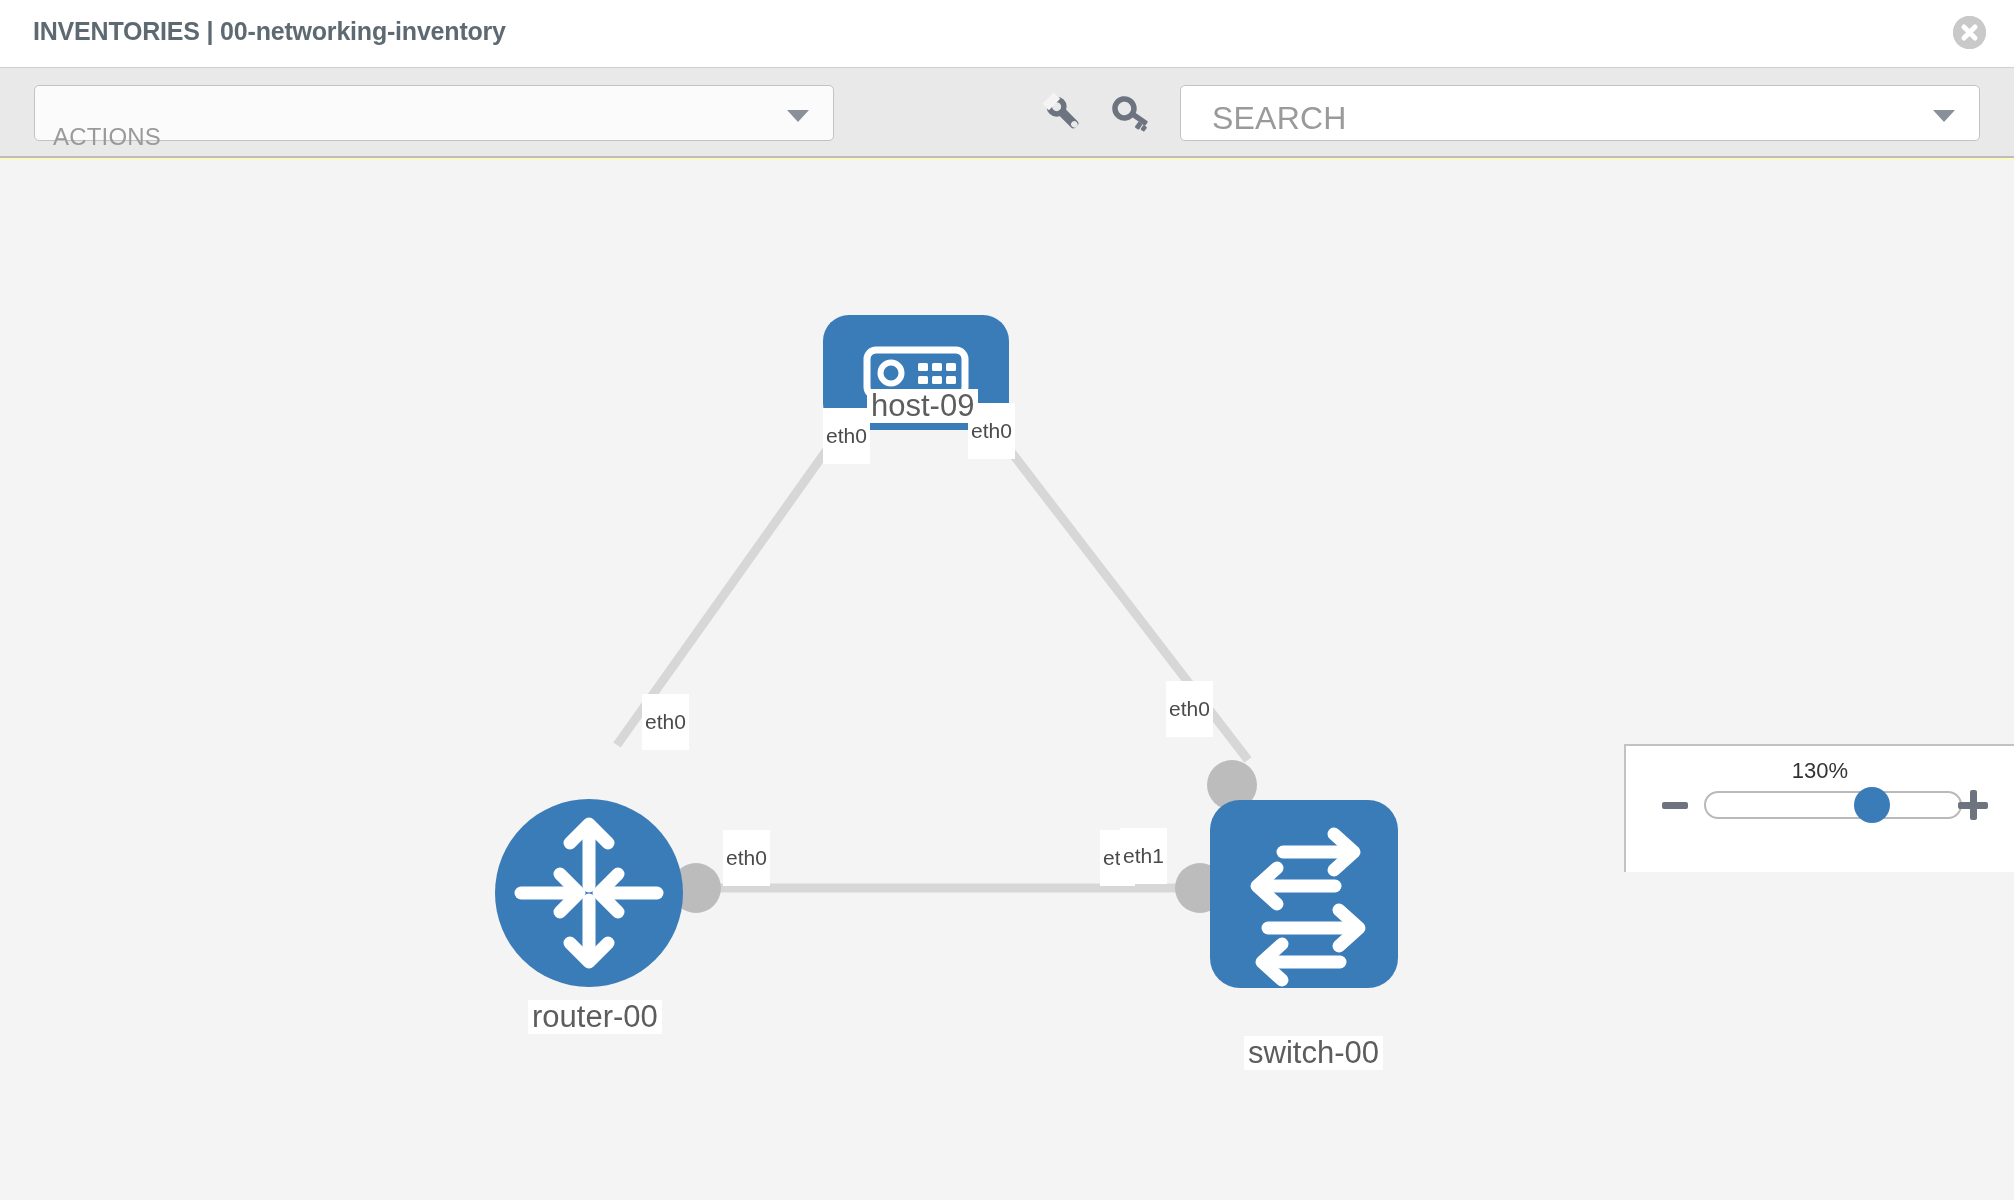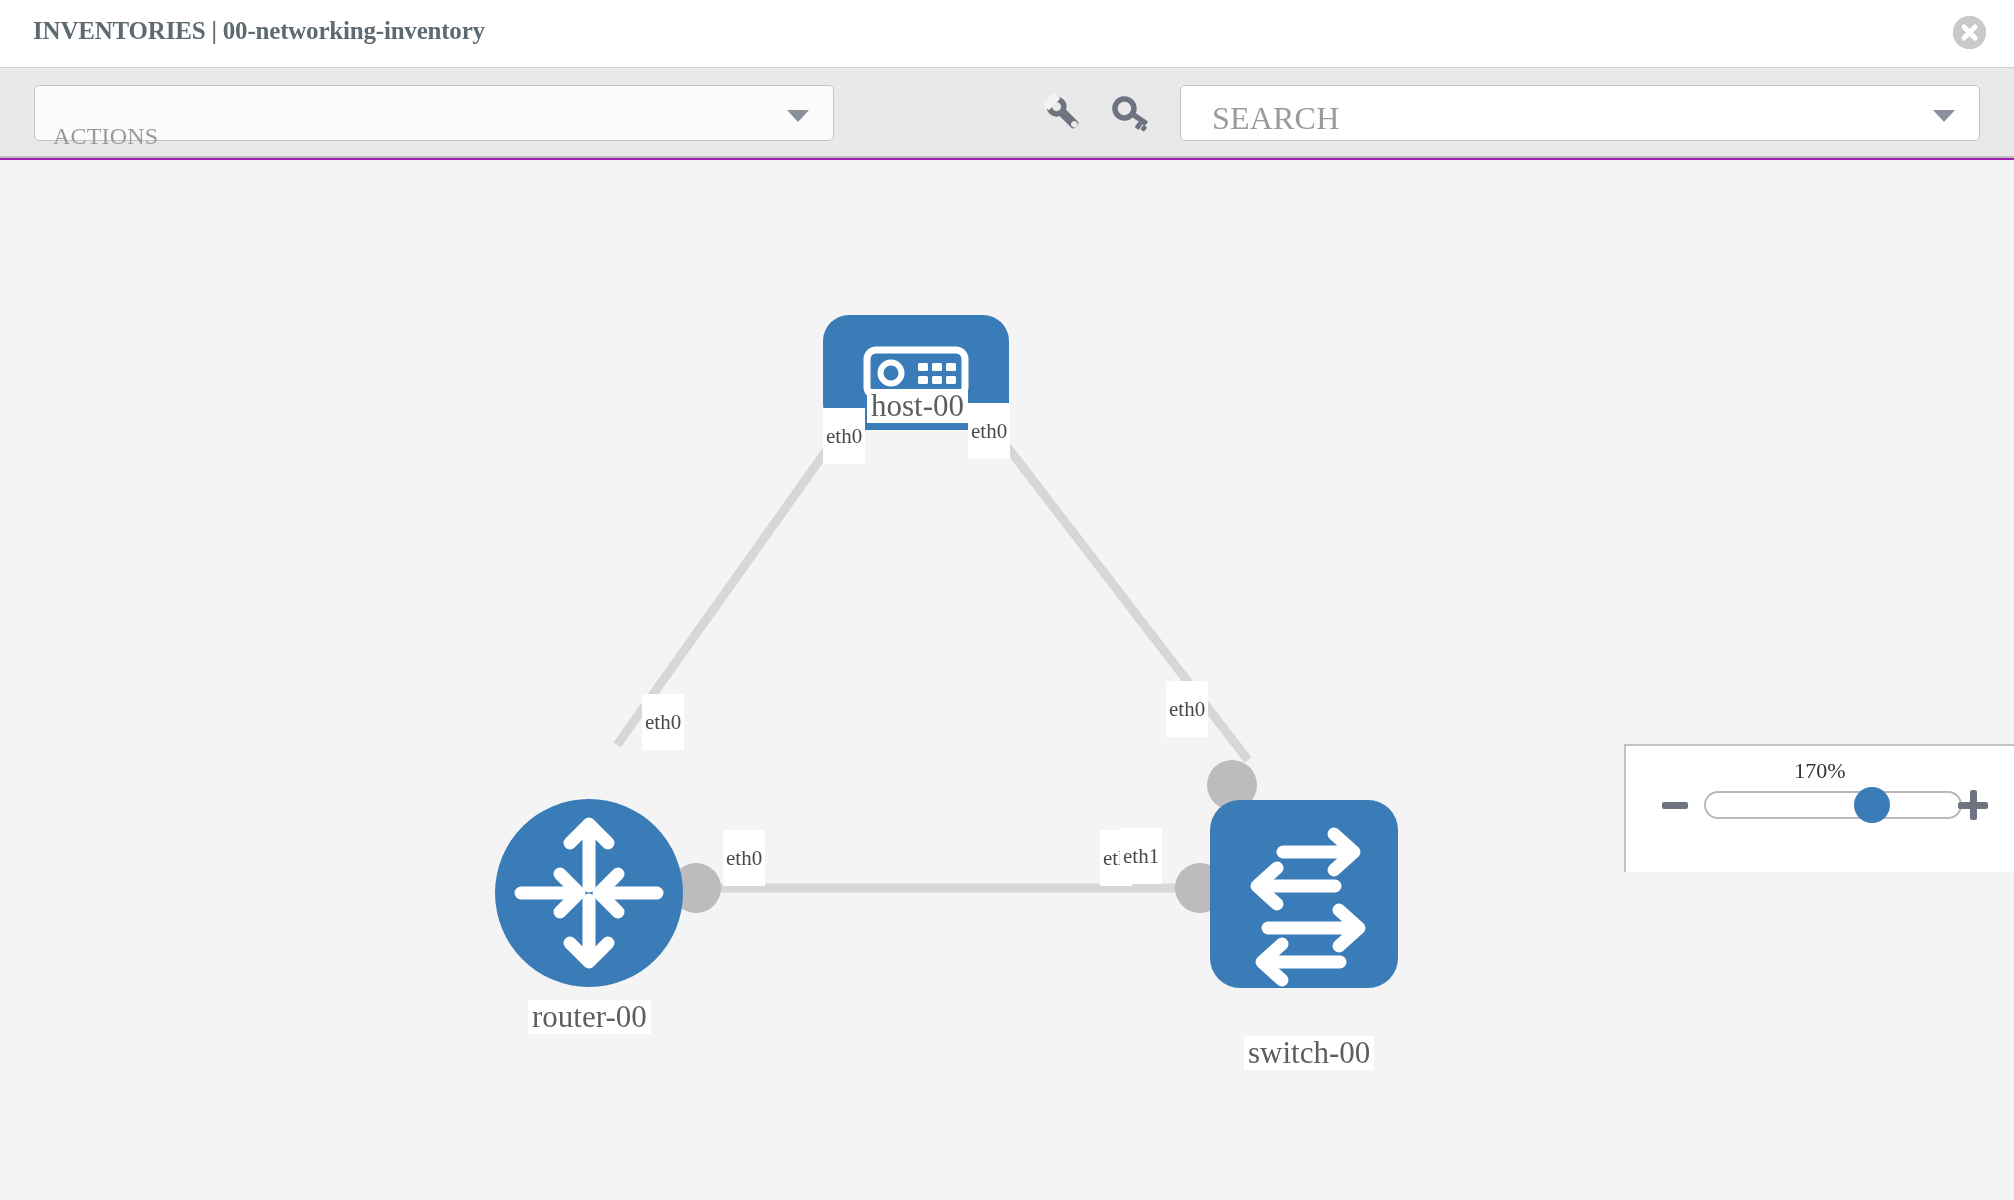--- a/index.html
+++ b/index.html
@@ -2,21 +2,21 @@
 <html><head>
 <meta charset="utf-8">
 <style>
   * { box-sizing: border-box; margin: 0; padding: 0; }
   html, body {
     width: 2014px; height: 1200px;
     background: #f4f4f4;
     font-family: "Liberation Sans", sans-serif;
     overflow: hidden;
   }
-  #app { position: relative; width: 2014px; height: 872px; background: #a21caf; font-family: Liberation Serif, serif; }
+  #app { position: relative; width: 2014px; height: 872px; background: #fef9c3; }
 
   
   .header {
     position: absolute; left: 0; top: 0; width: 2014px; height: 68px;
     background: #ffffff;
     border-bottom: 1px solid #cfcfcf;
   }
   .header-title {
     position: absolute; left: 33px; top: 17px;
     font-size: 25px; font-weight: bold; color: #5e6a71;
@@ -253,36 +253,36 @@
 
           <line x1="1340" y1="802" x2="1263" y2="802"></line>
           <polyline points="1282,784 1262,802 1282,820"></polyline>
         </g>
       </g>
     </svg>
 
     <span class="iface-label" style="left:823px; top:248px;">eth0</span>
     <span class="iface-label" style="left:968px; top:243px;">eth0</span>
 
-    <span class="node-label" style="left:867px; top:229px;">host-00</span>
+    <span class="node-label" style="left:867px; top:229px;">host-09</span>
 
     <span class="iface-label" style="left:642px; top:534px;">eth0</span>
     <span class="iface-label" style="left:1166px; top:521px;">eth0</span>
 
     <span class="iface-label" style="left:723px; top:670px;">eth0</span>
 
     <span class="iface-label" style="left:1100px; top:670px;">eth</span>
     <span class="iface-label" style="left:1120px; top:668px;">eth1</span>
 
     <span class="node-label" style="left:528px; top:840px;">router-00</span>
     <span class="node-label" style="left:1244px; top:840px;margin-top:36px;">switch-00</span>
   </div>
 
   <div class="zoom-panel">
-    <div class="zoom-pct">170%</div>
+    <div class="zoom-pct">130%</div>
     <div class="zoom-minus"></div>
     <div class="zoom-track">
       <div class="zoom-thumb" id="zoom-thumb" style="left: 148px;"></div>
     </div>
     <div class="zoom-plus"></div>
   </div>
 
 </div>
 
 </body></html>

